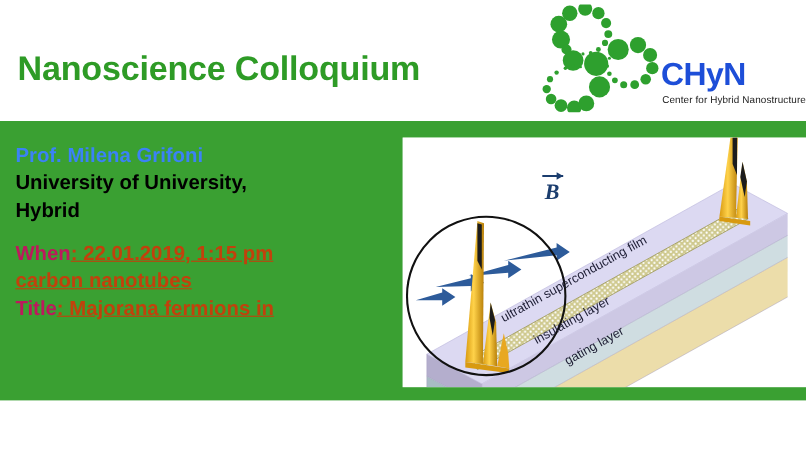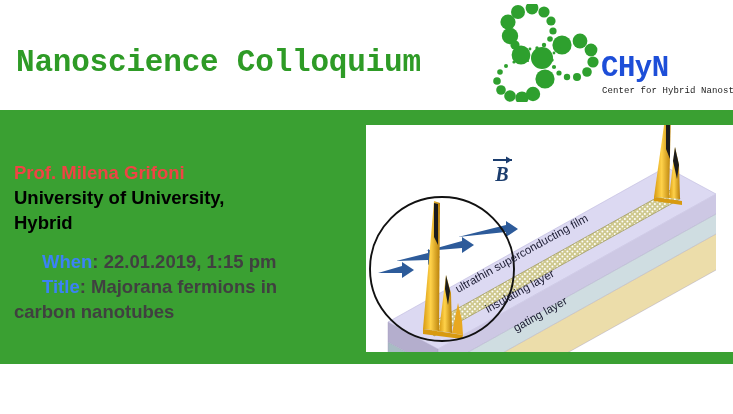--- a/index.html
+++ b/index.html
@@ -6,21 +6,21 @@
   body{
     width:733px;height:414px;
     background:#ffffff;
     font-family:"Liberation Sans", sans-serif;
     overflow:hidden;
     position:relative;
   }
   #poster{position:relative;width:733px;height:414px;background:#ffffff;}
 
   
-  .header{position:absolute;left:0;top:0;width:733px;height:132px;background:#ffffff;font-family:Liberation Mono, monospace;}
+  .header{position:absolute;left:0;top:0;width:733px;height:132px;background:#ffffff;}
   .title{
     position:absolute;left:16px;top:45px;
     font-size:31px;font-weight:bold;color:#2e9b26;
     letter-spacing:-0.2px;white-space:nowrap;
   }
 
   
   .logo{position:absolute;left:488px;top:4px;width:245px;height:102px;}
   .logo-mark{position:absolute;left:0px;top:0px;width:120px;height:98px;}
   .logo-mark svg{display:block;}
@@ -36,26 +36,26 @@
 
   
   .band{position:absolute;left:0;top:110px;width:733px;height:254px;background:#3aa032;}
 
   
   .info{position:absolute;left:14px;top:128px;width:340px;}
   .speaker{
     font-size:18.5px;font-weight:bold;line-height:25px;color:#000000;
     margin:0 0 14px 0;
   }
-  .speaker .nm{color:#ef4444;display:block;margin-top:32px;}
+  .speaker .nm{color:#3b82f6;display:block;}
   .speaker .af{color:#000000;display:block;}
   .details{font-size:18.5px;font-weight:bold;line-height:25px;color:#000000;}
   .details .row{display:block;}
-  .lbl{color:#3b82f6;margin-left:28px;}
-  .val{color:#404040;}
+  .lbl{color:#be185d;}
+  .val{color:#c2410c;text-decoration:underline;}
 
   
   .figure{
     position:absolute;left:366px;top:125px;width:367px;height:227px;
     background:#ffffff;overflow:hidden;
   }
   .figure svg{display:block;}
 </style>
 </head>
 <body>
@@ -133,25 +133,25 @@
       <span class="af">Hybrid</span>
     </div>
 
     <div class="details">
 
       <span class="row">
         <span class="lbl">When</span><span class="val">: 22.01.2019, 1:15 pm</span>
       </span>
 
 
+      <span class="row val">carbon nanotubes</span>
+
       <span class="row">
         <span class="lbl">Title</span><span class="val">: Majorana fermions in</span>
       </span>
-
-      <span class="row val">carbon nanotubes</span>
     </div>
   </div>
 
   <div class="figure">
     <svg width="367" height="227" viewBox="0 0 367 227" xmlns="http://www.w3.org/2000/svg">
       <defs>
         <pattern id="honeycomb" width="5" height="5" patternUnits="userSpaceOnUse">
           <rect width="5" height="5" fill="#cfc98f"></rect>
           <circle cx="1.4" cy="1.4" r="1.0" fill="#ffffff"></circle>
           <circle cx="3.9" cy="3.9" r="1.0" fill="#ffffff"></circle>

